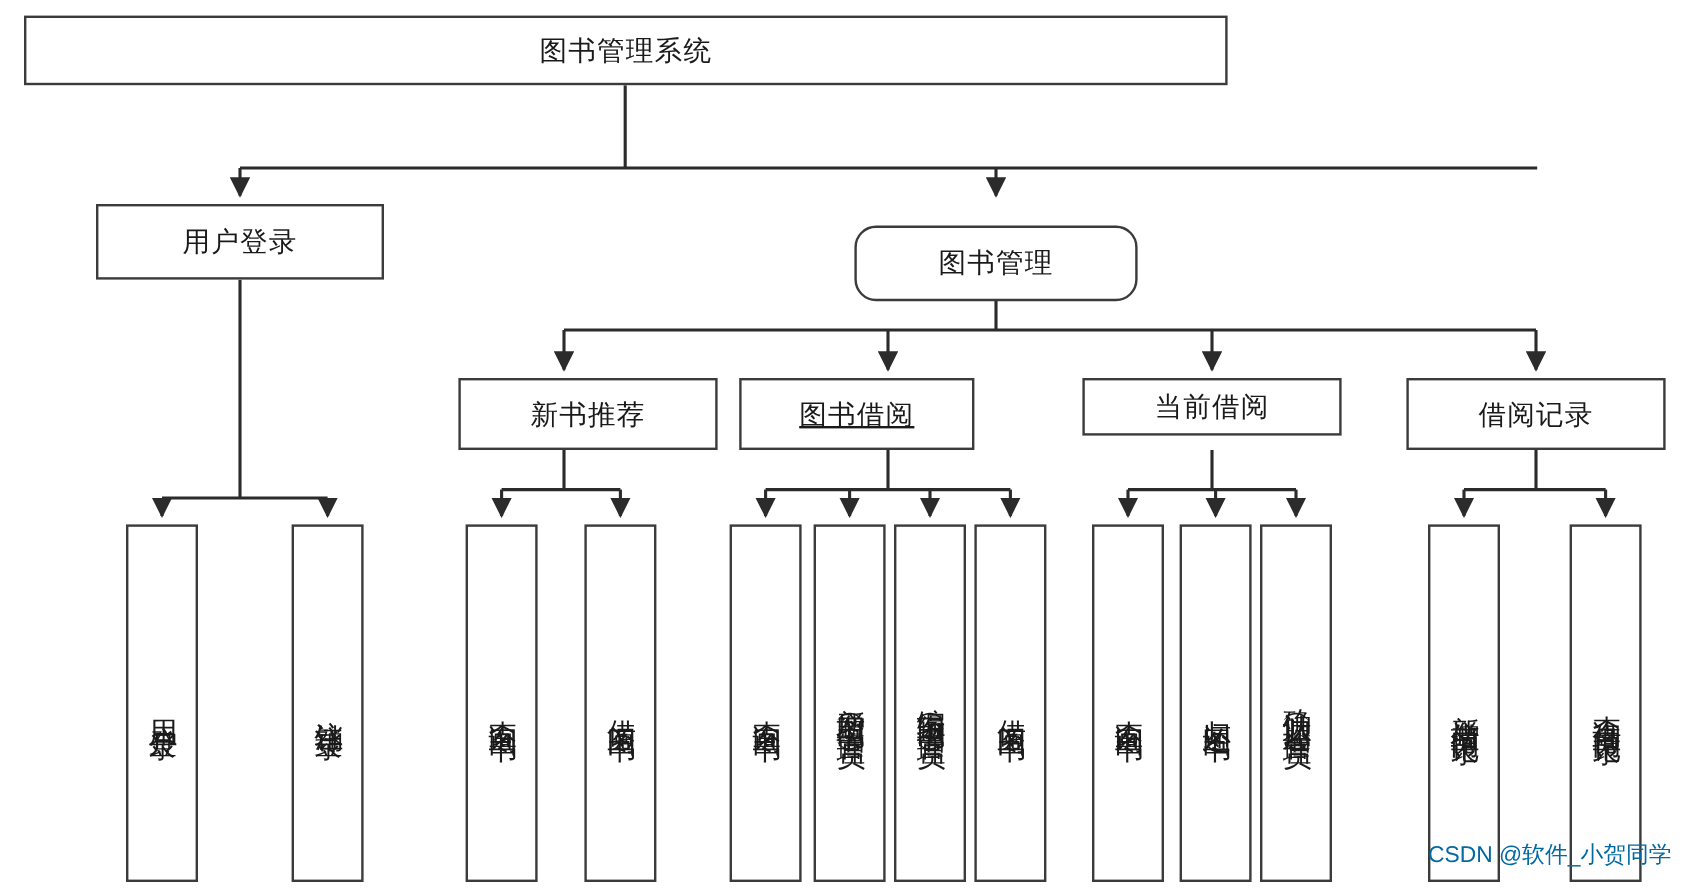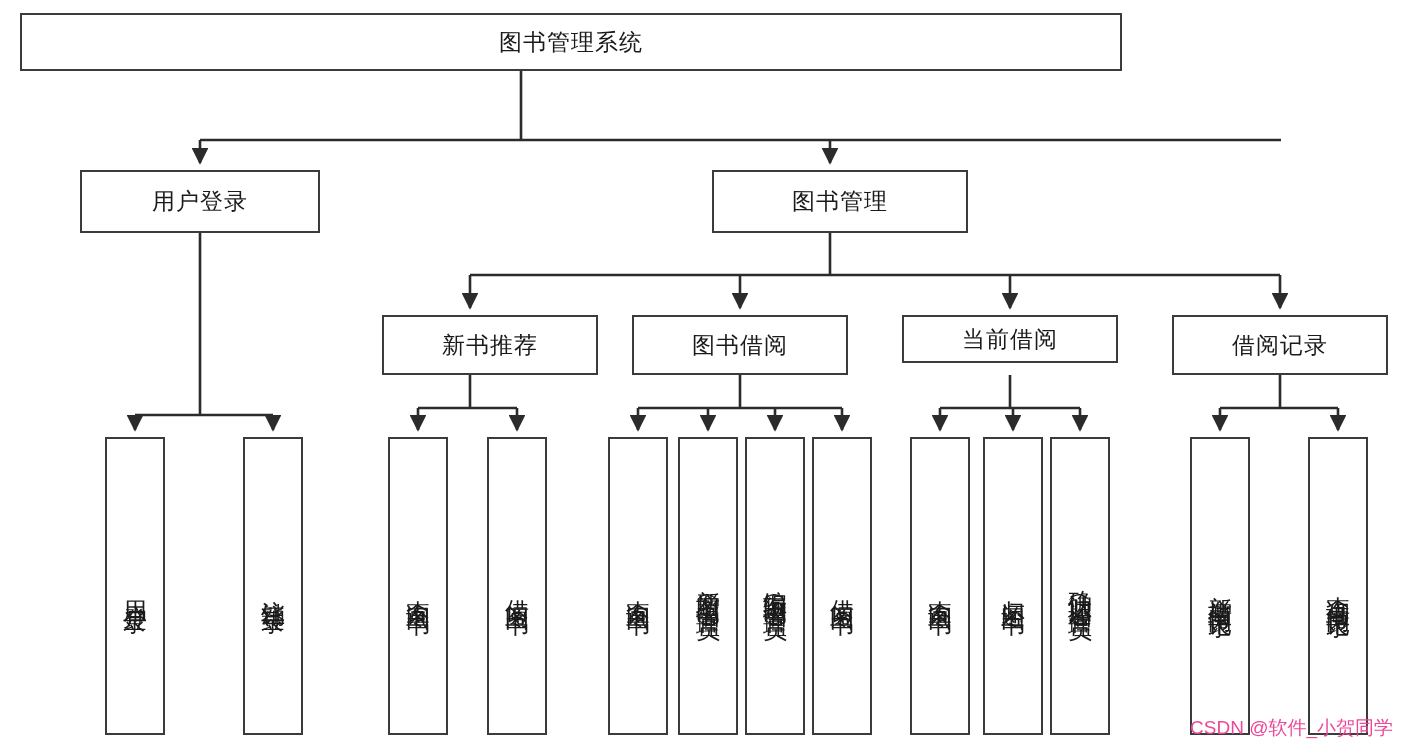--- a/index.html
+++ b/index.html
@@ -40,23 +40,23 @@
     text-orientation: upright;
     font-size: 24px;
     letter-spacing: 4px;
     line-height: 1;
     white-space: nowrap;
     padding-top: 6px;
   }
   .watermark {
     position: absolute;
     right: 12px;
-    bottom: 6px;
+    bottom: 22px;
     font-size: 19px;
-    color: #ec4899;
+    color: #0369a1;
     white-space: nowrap;
     pointer-events: none;
     margin-left: 24px;
   }
 </style>
 </head>
 <body>
 
 <svg id="canvas" viewBox="0 0 1405 747" xmlns="http://www.w3.org/2000/svg">
   <defs>
@@ -101,35 +101,35 @@
     <path d="M 1013 408 L 1013 430" marker-end="url(#arrow)"></path>
     <path d="M 1080 408 L 1080 430" marker-end="url(#arrow)"></path>
 
     <path d="M 1280 375 L 1280 408"></path>
     <path d="M 1220 408 L 1338 408"></path>
     <path d="M 1220 408 L 1220 430" marker-end="url(#arrow)"></path>
     <path d="M 1338 408 L 1338 430" marker-end="url(#arrow)"></path>
   </g>
 </svg>
 
-<div class="node-box node-h" style="left:20px; top:13px; width:1102px; height:58px;">
+<div class="node-box node-h" style="left:20px; top:13px; width:1003px; height:58px;">
   <span>图书管理系统</span>
 </div>
 
 <div class="node-box node-h" style="left:80px; top:170px; width:240px; height:63px;">
   <span>用户登录</span>
 </div>
-<div class="node-box node-h" style="left:712px; top:170px; width:256px; height:63px;">
+<div class="node-box node-h" style="left:712px; top:188px; width:236px; height:63px;border-radius:18px;">
   <span>图书管理</span>
 </div>
 
 <div class="node-box node-h" style="left:362px; top:315px; width:216px; height:60px;margin-left:20px;">
   <span>新书推荐</span>
 </div>
-<div class="node-box node-h" style="left:632px; top:315px; width:216px; height:60px;">
+<div class="node-box node-h" style="left:616px; top:315px; width:196px; height:60px;text-decoration:underline;">
   <span>图书借阅</span>
 </div>
 <div class="node-box node-h" style="left:902px; top:315px; width:216px; height:48px;">
   <span>当前借阅</span>
 </div>
 <div class="node-box node-h" style="left:1172px; top:315px; width:216px; height:60px;">
   <span>借阅记录</span>
 </div>
 
 <div class="node-box" style="left:105px; top:437px; width:60px; height:298px;">

